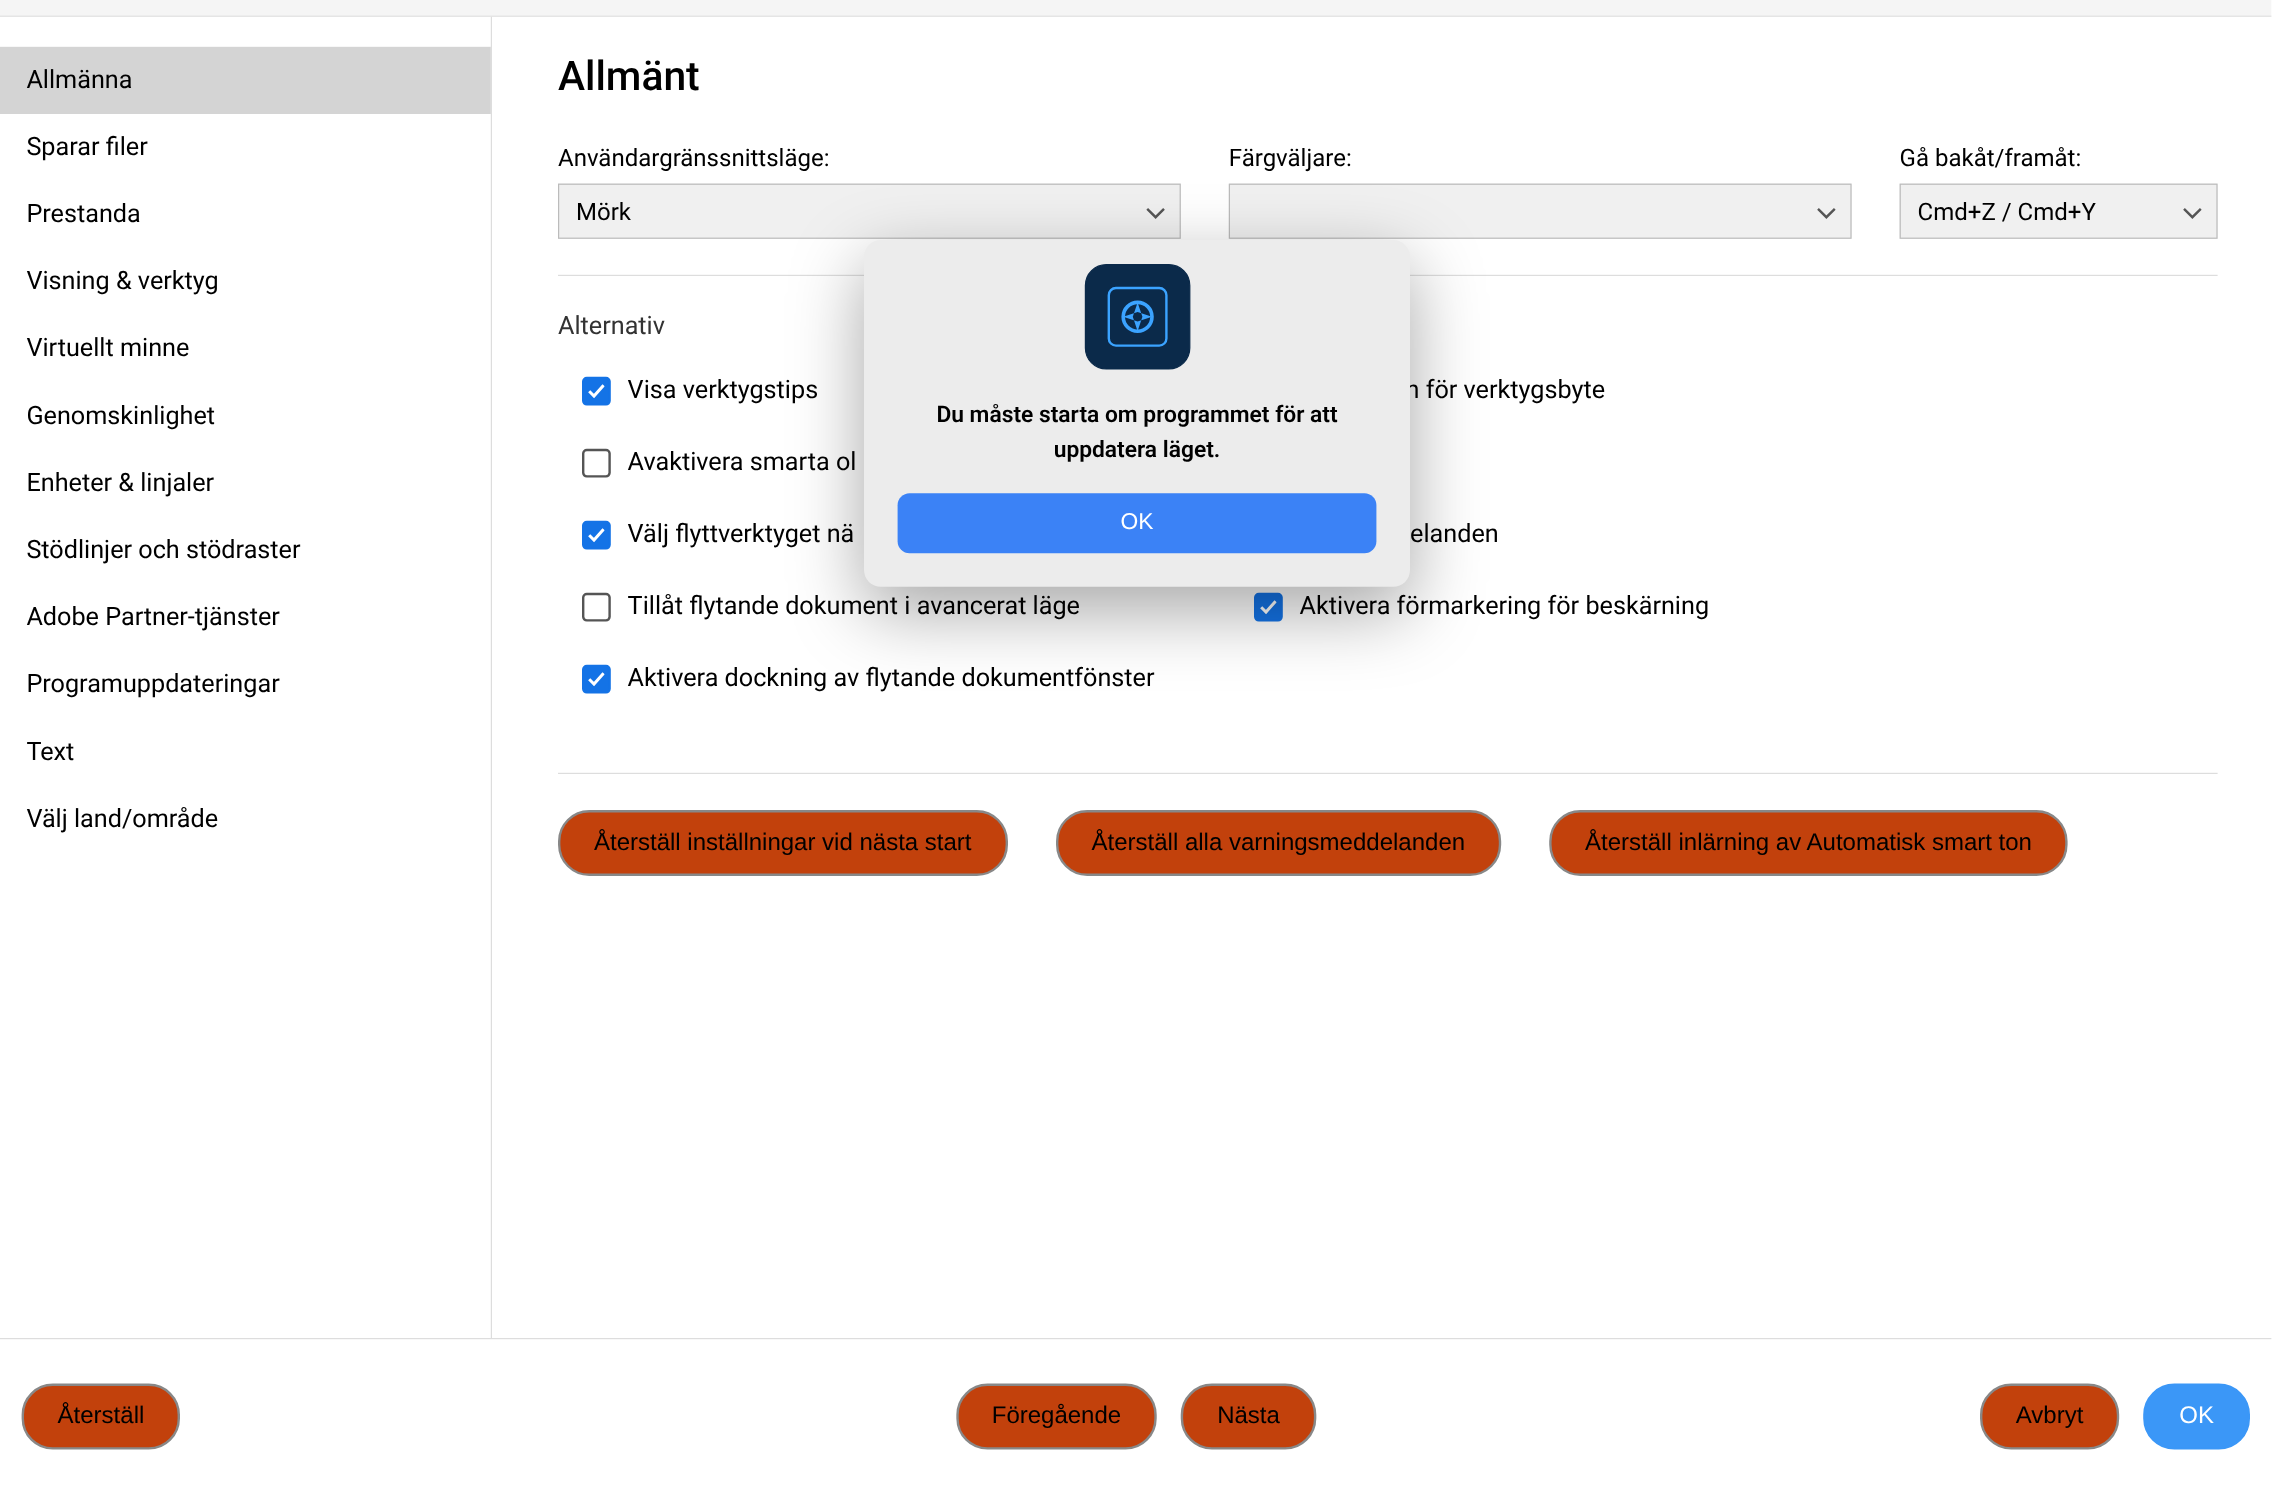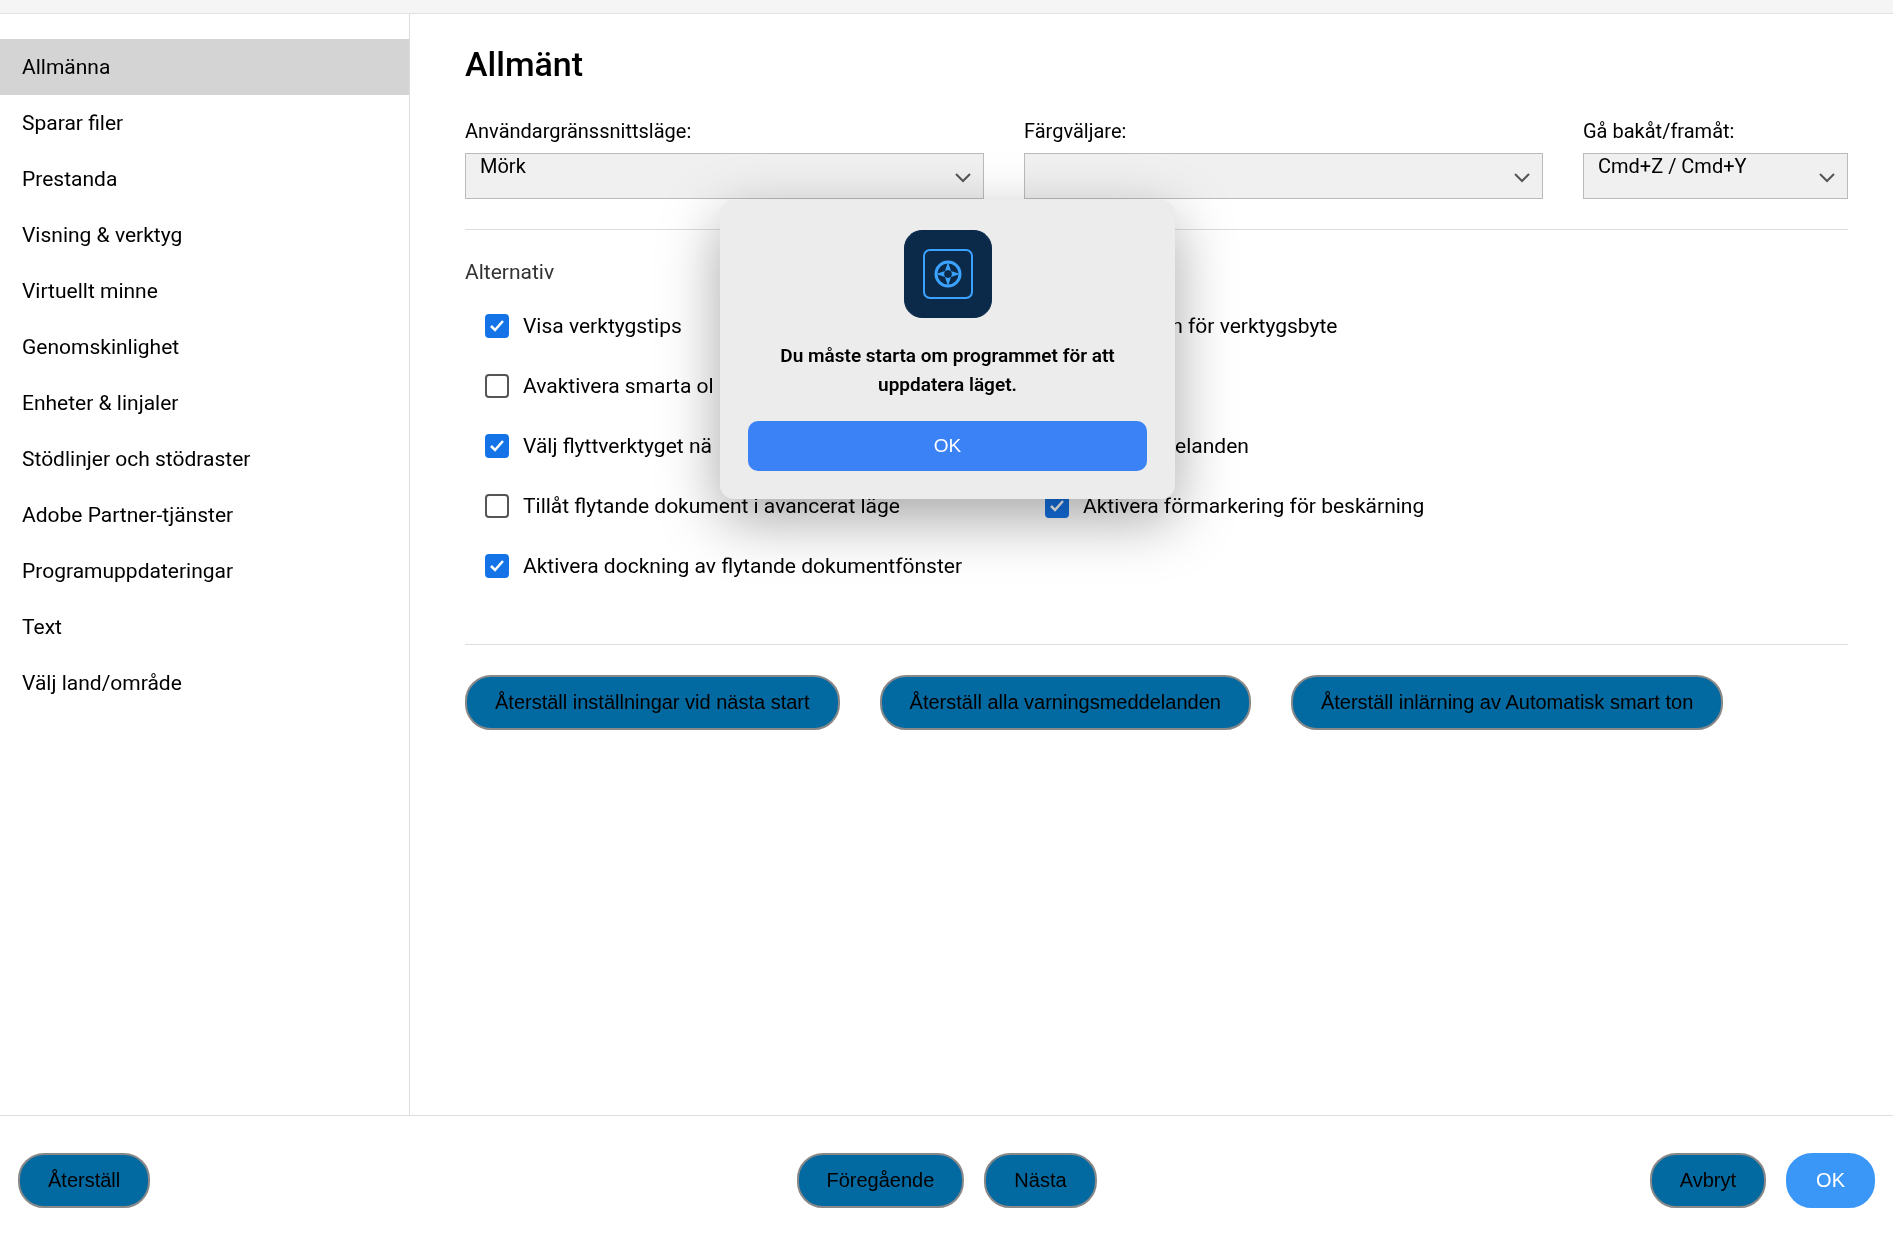--- a/index.html
+++ b/index.html
@@ -60,20 +60,21 @@
     }
     .select {
       width: 100%;
       height: 46px;
       border: 1px solid #bbb;
       background: #f0f0f0;
       font-size: 20px;
       padding: 0 38px 0 14px;
       position: relative;
       display: flex;
+      align-items: center;
       cursor: pointer;
     }
     .select.small { width: 265px; }
     .select .chev {
       position: absolute;
       right: 12px;
       top: 50%;
       transform: translateY(-50%);
       pointer-events: none;
     }
@@ -123,21 +124,21 @@
       display: flex;
       gap: 40px;
       margin-top: 30px;
       flex-wrap: wrap;
     }
     .pill {
       border: 2px solid #888;
       border-radius: 26px;
       padding: 14px 28px;
       font-size: 20px;
-      background: #0369a1;
+      background: #c2410c;
       cursor: pointer;
     }
     .bottom-bar {
       position: absolute;
       bottom: 0;
       left: 0;
       right: 0;
       height: 130px;
       border-top: 1px solid #ddd;
       display: flex;
@@ -161,21 +162,21 @@
     }
     
     .modal {
       position: absolute;
       top: 200px;
       left: 720px;
       width: 455px;
       background: #ececec;
       border-radius: 14px;
       box-shadow: 0 20px 60px rgba(0,0,0,0.35);
-      padding: 30px 28px 28px 28px;
+      padding: 20px 28px 28px 28px;
       text-align: center;
     }
     .modal-icon {
       width: 88px;
       height: 88px;
       margin: 0 auto 24px;
       background: #0b2a4a;
       border-radius: 18px;
       display: flex;
       align-items: center;

